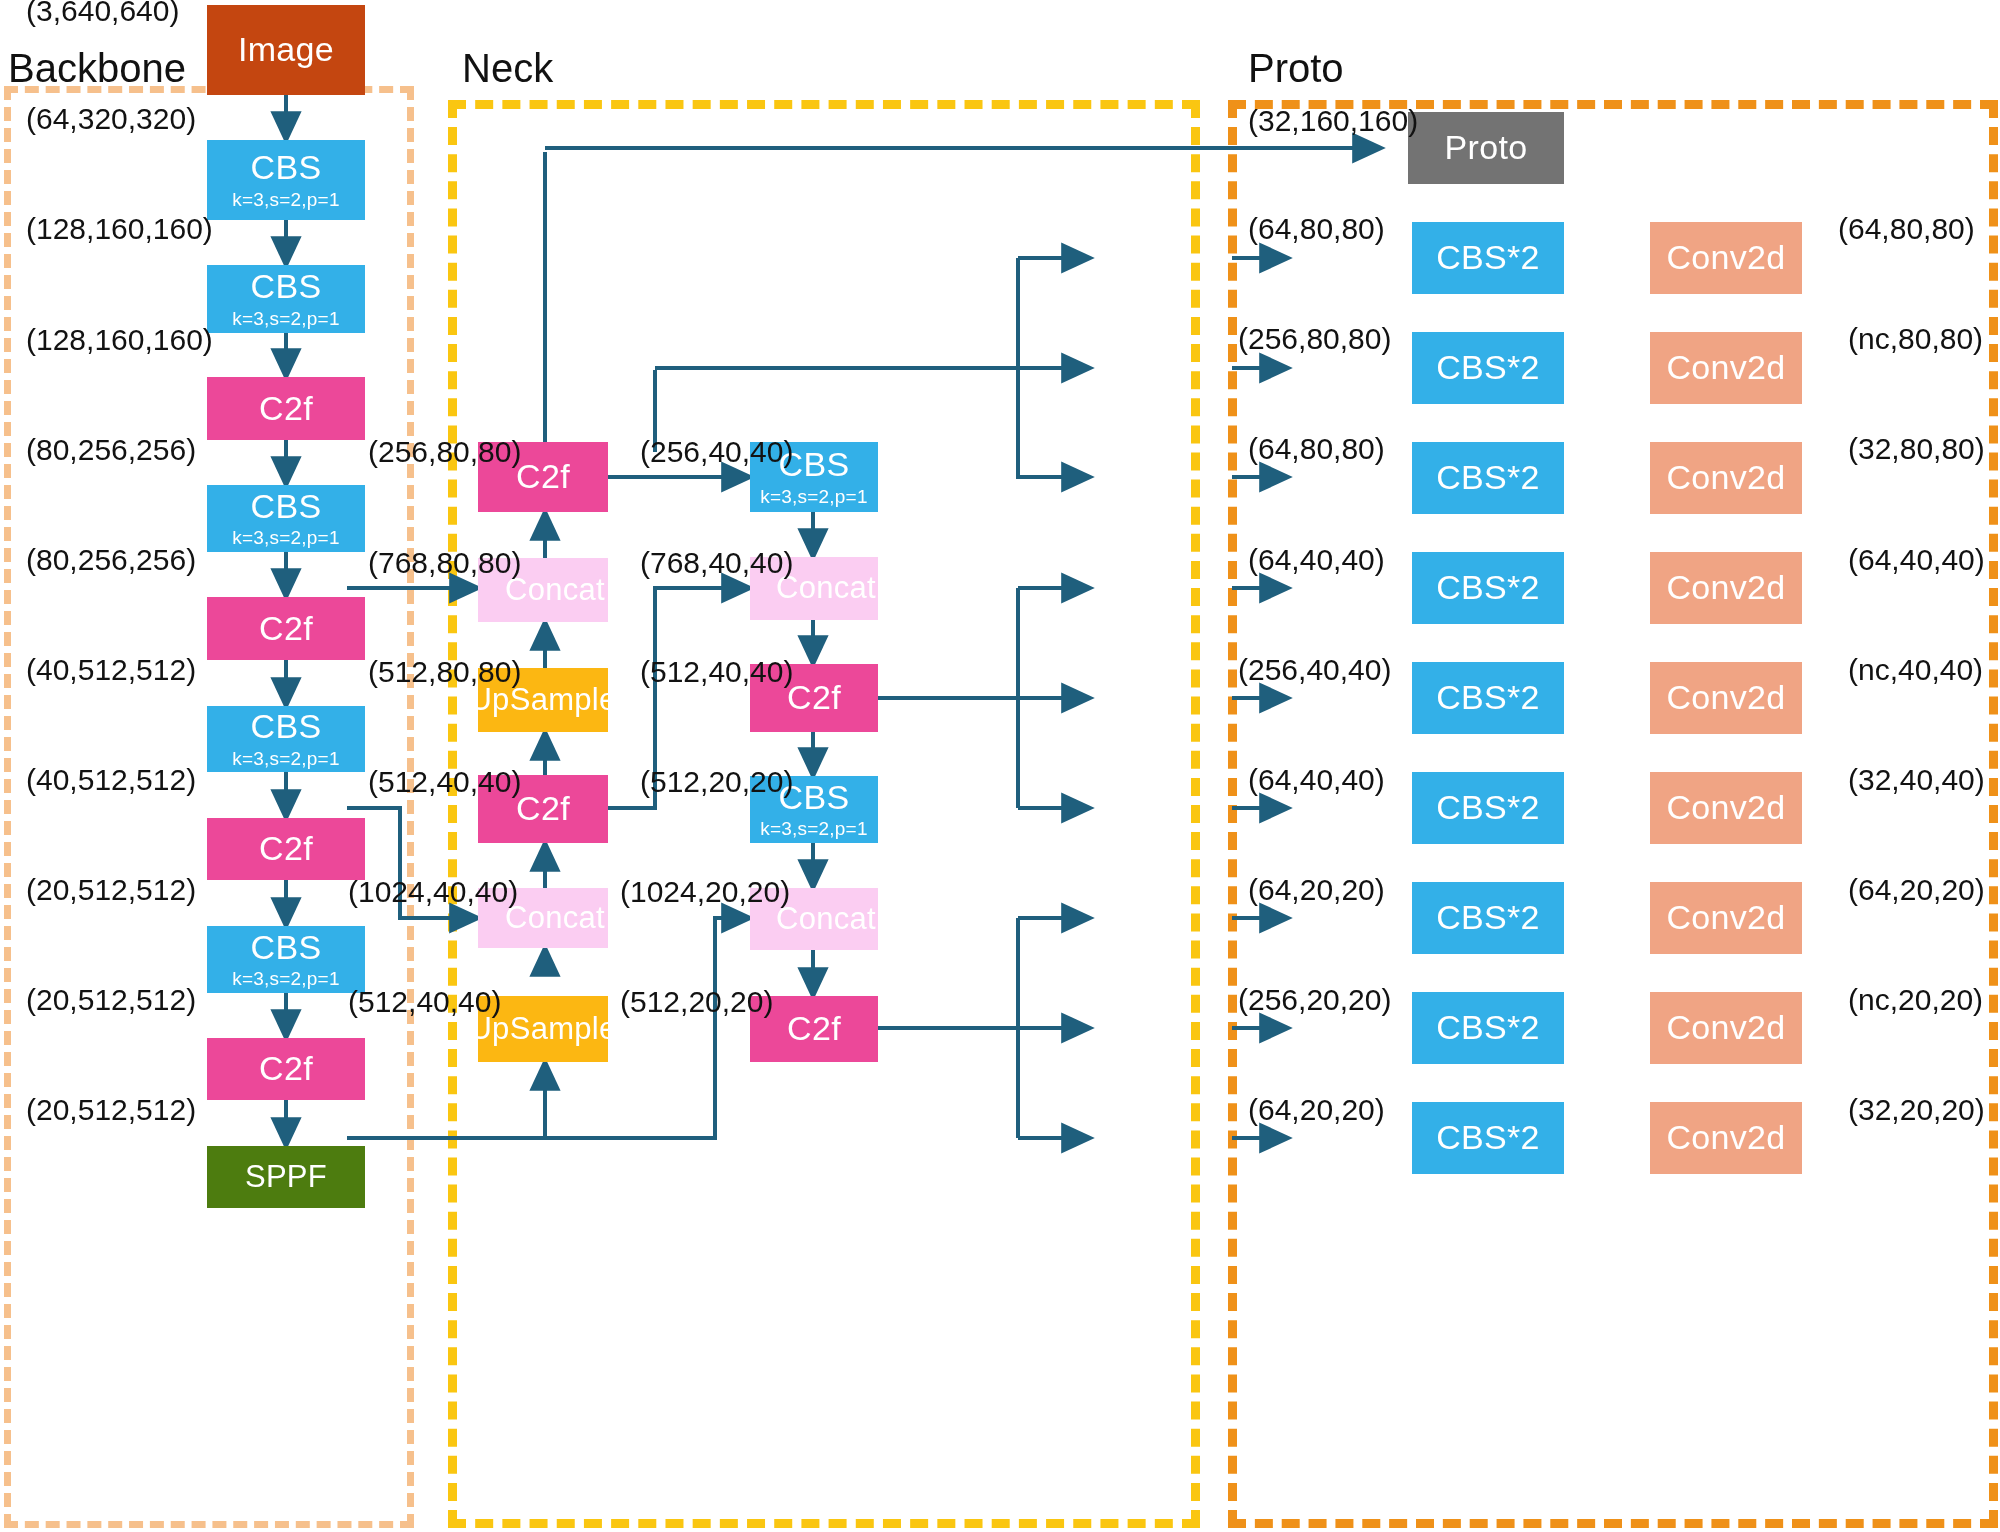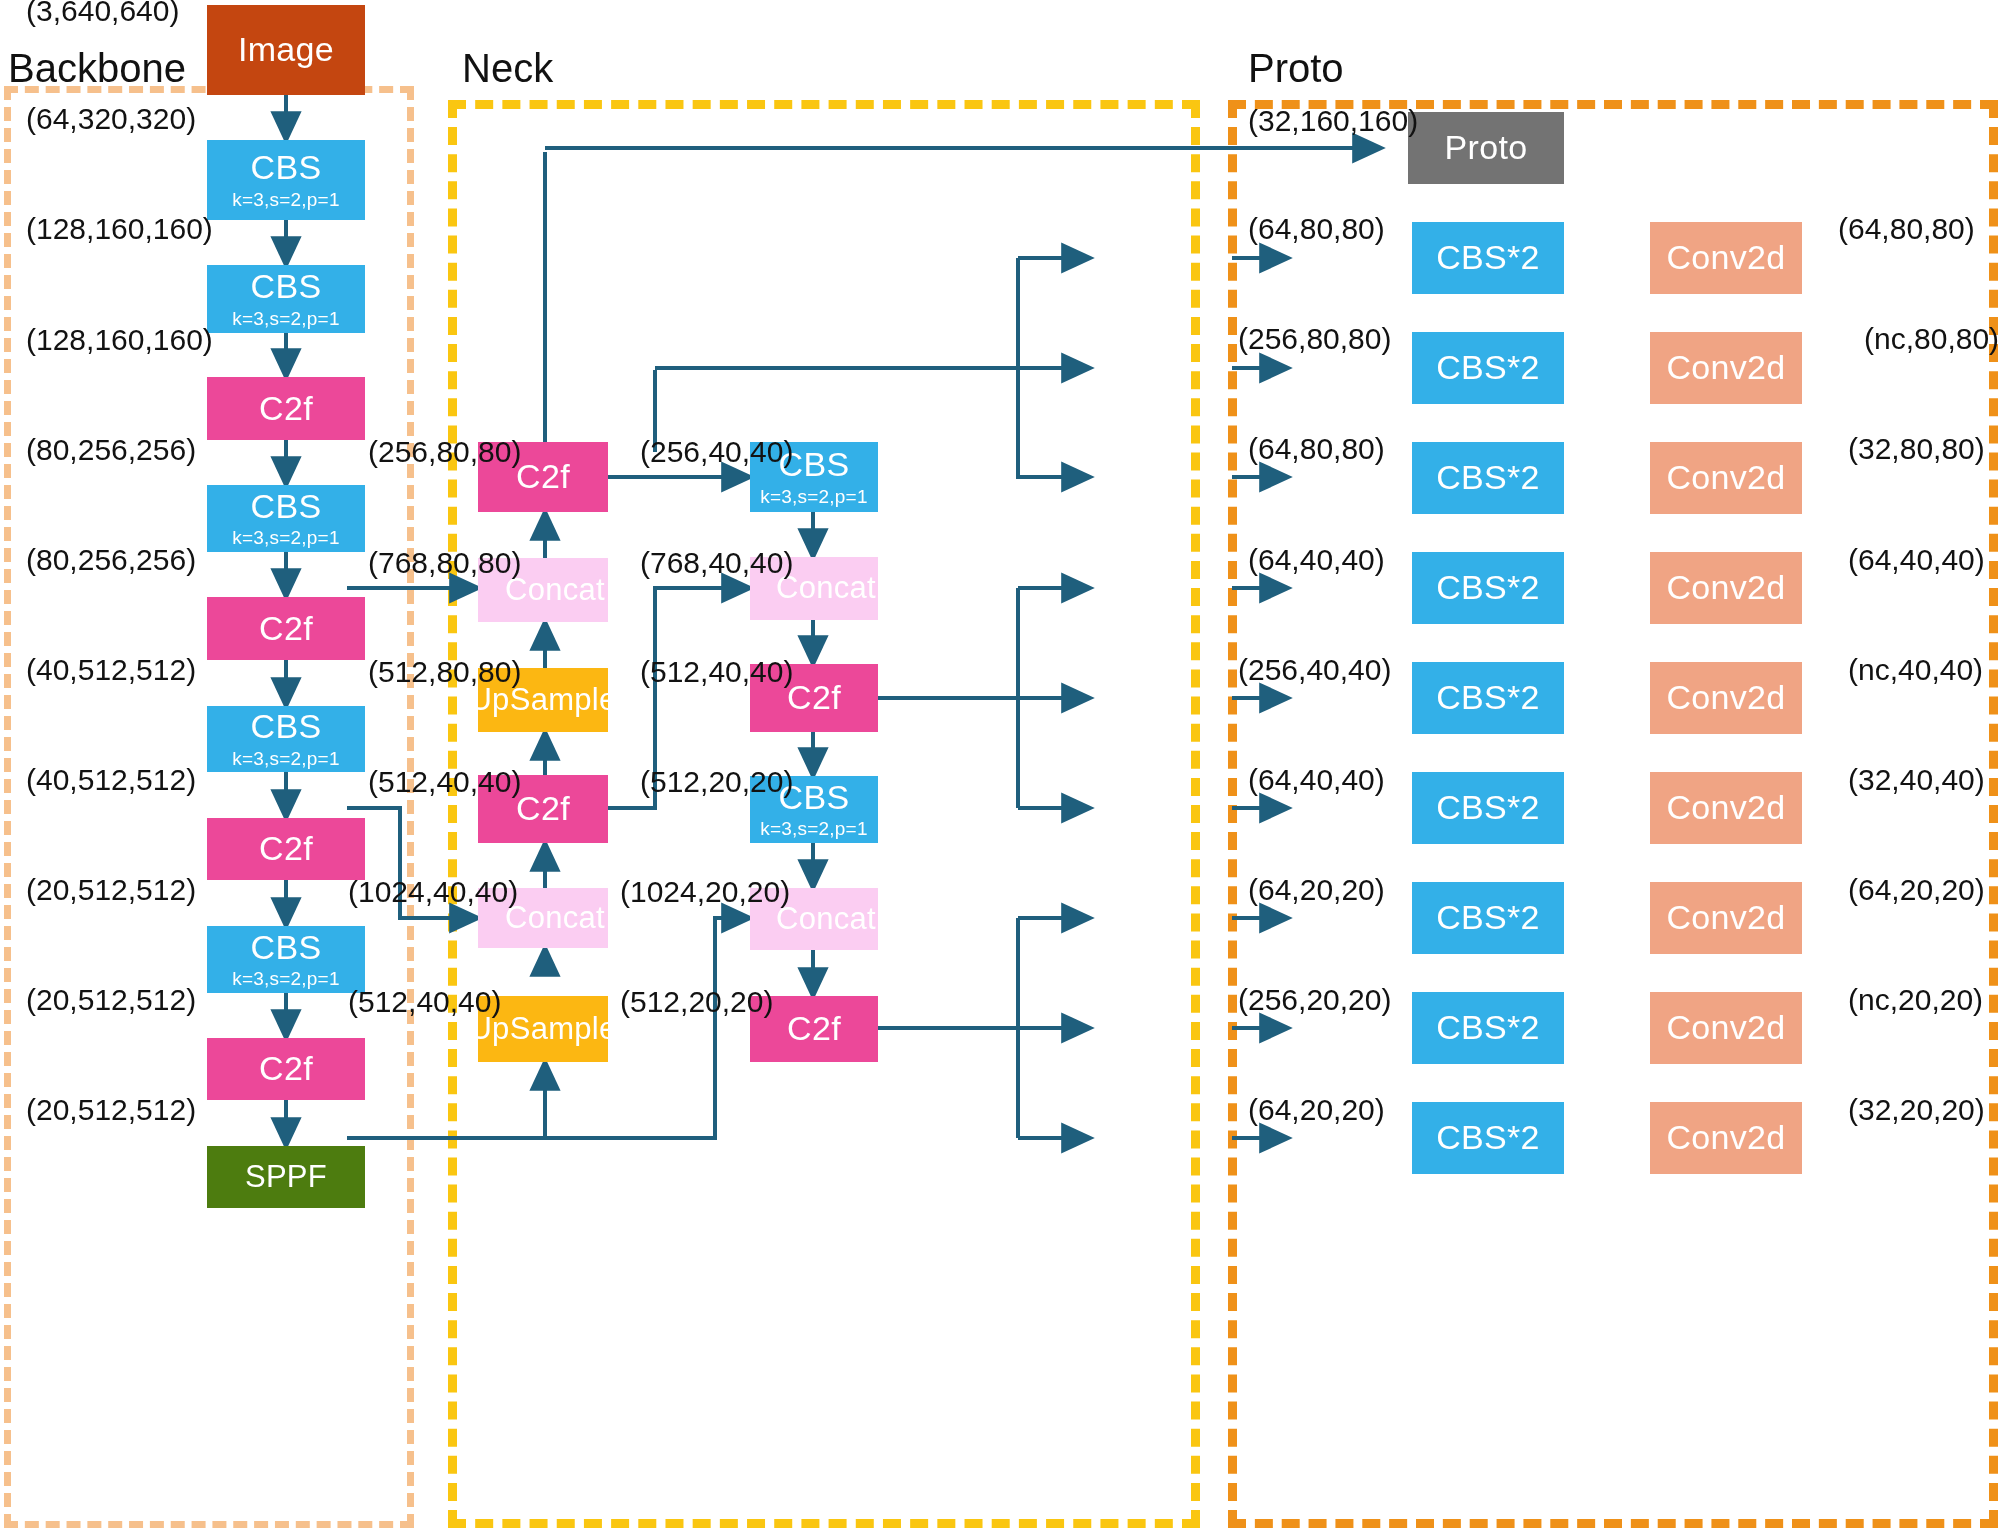--- a/index.html
+++ b/index.html
@@ -257,21 +257,21 @@
   <div class="tensor" style="left:1248px;top:212px;">(64,80,80)</div>
   <div class="tensor" style="left:1838px;top:212px;">(64,80,80)</div>
 
   <div class="node c-cbs" style="left:1412px;top:332px;width:152px;height:72px;">
     <span class="main">CBS*2</span>
   </div>
   <div class="node c-conv2d" style="left:1650px;top:332px;width:152px;height:72px;">
     <span class="main">Conv2d</span>
   </div>
   <div class="tensor" style="left:1238px;top:322px;">(256,80,80)</div>
-  <div class="tensor" style="left:1848px;top:322px;margin-left:16px;">(nc,80,80)</div>
+  <div class="tensor" style="left:1848px;top:322px;">(nc,80,80)</div>
 
   <div class="node c-cbs" style="left:1412px;top:442px;width:152px;height:72px;">
     <span class="main">CBS*2</span>
   </div>
   <div class="node c-conv2d" style="left:1650px;top:442px;width:152px;height:72px;">
     <span class="main">Conv2d</span>
   </div>
   <div class="tensor" style="left:1248px;top:432px;">(64,80,80)</div>
   <div class="tensor" style="left:1848px;top:432px;">(32,80,80)</div>
 

